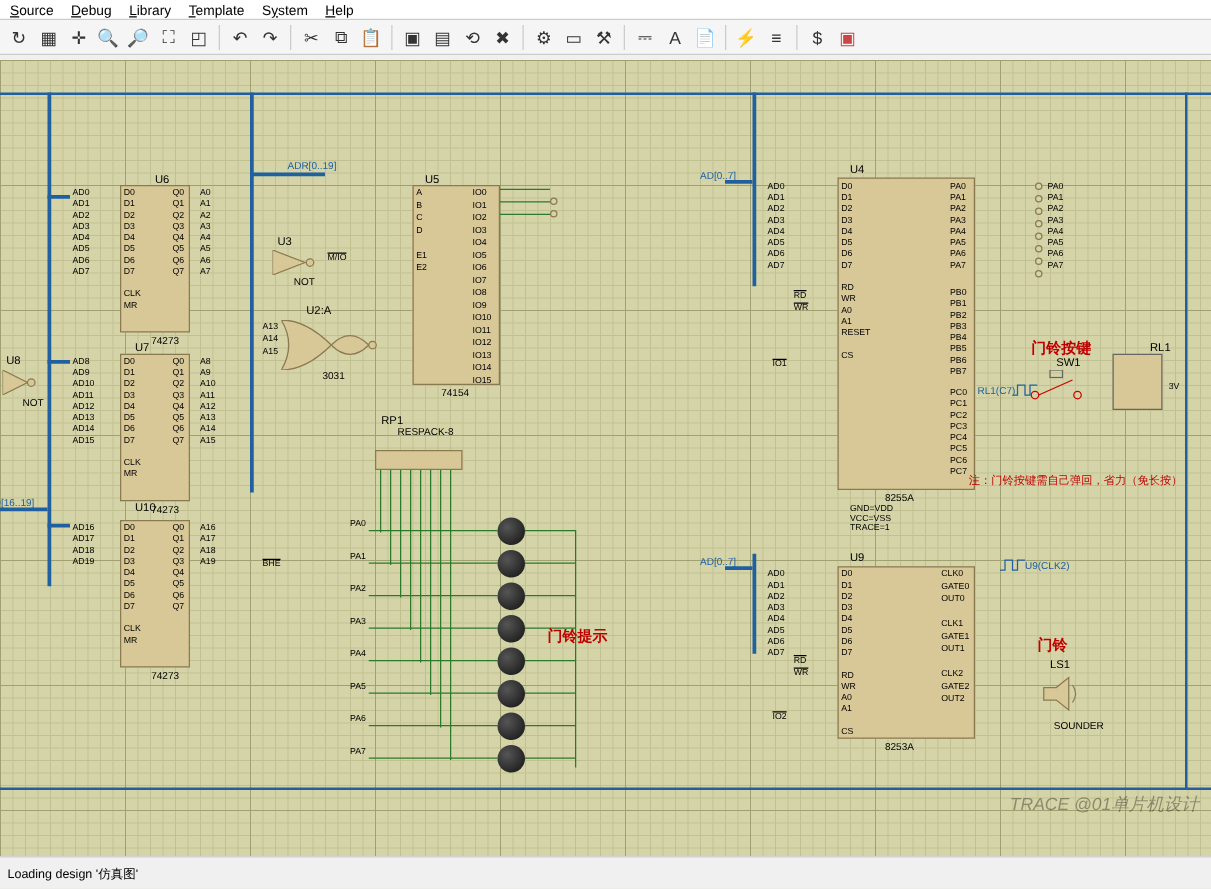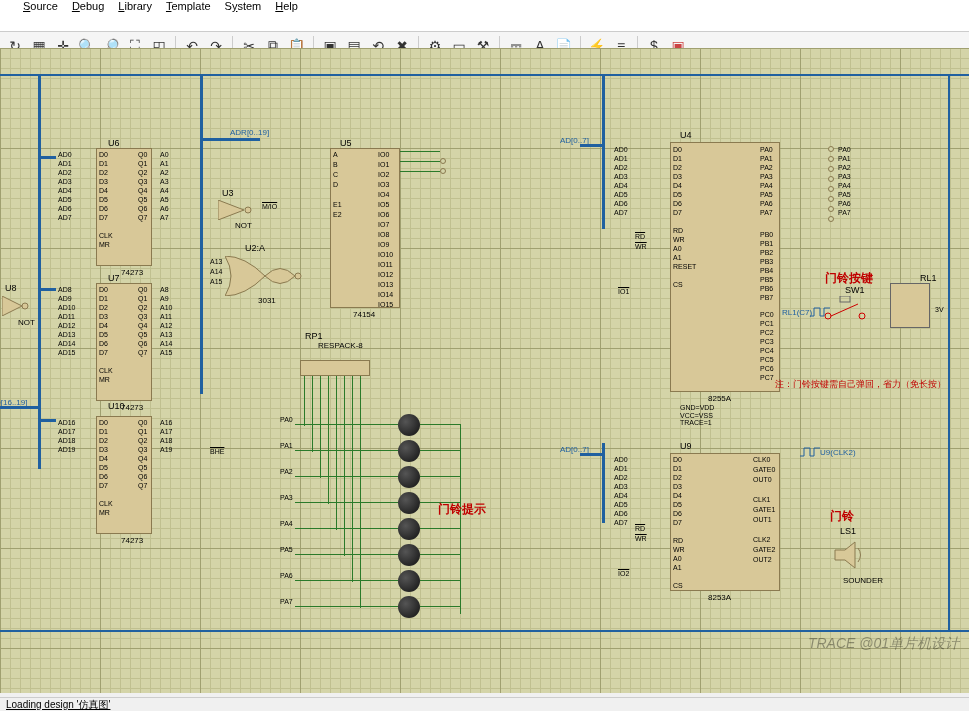--- a/index.html
+++ b/index.html
@@ -1,17 +1,17 @@
 <!DOCTYPE html>
 <html><head>
 <meta charset="utf-8">
 <style>
 * { margin: 0; padding: 0; box-sizing: border-box; }
 body { font-family: "Microsoft YaHei", Arial, sans-serif; font-size: 11px; background: #f0f0f0; width: 969px; height: 711px; overflow: hidden; position: relative; }
-.menubar { background: #fff; height: 32px; display: flex; align-items: flex-start; padding: 0 23px; border-bottom: 1px solid #ccc; }
+.menubar { background: #fff; height: 16px; display: flex; align-items: flex-end; padding: 0 8px; border-bottom: 1px solid #ccc; }
 .menubar span { margin-right: 14px; cursor: pointer; }
 .menubar span u { text-decoration: underline; }
 .toolbar { background: #f5f5f5; height: 28px; display: flex; align-items: center; padding: 0 4px; border-bottom: 1px solid #ccc; gap: 2px; }
 .tbtn { width: 22px; height: 22px; display: flex; align-items: center; justify-content: center; border: 1px solid transparent; cursor: pointer; font-size: 14px; color: #333; }
 .tsep { width: 1px; height: 20px; background: #ccc; margin: 0 3px; }
 .canvas { position: absolute; top: 48px; left: 0; right: 0; bottom: 18px; background: #d4d4a8; overflow: hidden; }
 .grid { position: absolute; inset: 0; background-image: 
   linear-gradient(#c0c090 1px, transparent 1px),
   linear-gradient(90deg, #c0c090 1px, transparent 1px);
   background-size: 10px 10px; }
@@ -25,21 +25,21 @@
 .chip-name { position: absolute; font-size: 8px; color: #000; margin-left: 13px; }
 .wire-h { position: absolute; height: 1px; background: #2a7a2a; }
 .wire-v { position: absolute; width: 1px; background: #2a7a2a; }
 .bus-h { position: absolute; height: 3px; background: #2060a0; }
 .bus-v { position: absolute; width: 3px; background: #2060a0; }
 .pinlabel { position: absolute; font-size: 7px; color: #000; line-height: 1.1; }
 .led { position: absolute; width: 22px; height: 22px; border-radius: 50%; background: radial-gradient(circle at 35% 35%, #555, #111); }
 .redtext { position: absolute; color: #c00000; font-size: 12px; font-weight: bold; }
 .redtext-sm { position: absolute; color: #c00000; font-size: 9px; }
 .bluelabel { position: absolute; color: #2060a0; font-size: 8px; }
-.statusbar { position: absolute; bottom: 0; left: 0; right: 0; height: 14px; background: #f0f0f0; border-top: 1px solid #ccc; display: flex; align-items: center; padding: 0 6px; font-size: 10px; text-decoration: underline; }
+.statusbar { position: absolute; bottom: 0; left: 0; right: 0; height: 26px; background: #f0f0f0; border-top: 1px solid #ccc; display: flex; align-items: center; padding: 0 6px; font-size: 10px; }
 .watermark { position: absolute; bottom: 40px; right: 10px; color: rgba(0,0,0,0.35); font-size: 14px; font-style: italic; }
 .gate { position: absolute; }
 .terminal { position: absolute; width: 6px; height: 6px; border-radius: 50%; border: 1px solid #8a7a50; background: #d4d4a8; }
 .relay { position: absolute; border: 1px solid #666; font-size: 7px; }
 </style>
 </head>
 <body>
 
 <div class="menubar">
   <span><u>S</u>ource</span>
@@ -101,21 +101,21 @@
 
   <div class="bus-v" style="top:26px;left:200px;height:320px"></div>
   <div class="bus-h" style="top:90px;left:200px;width:60px"></div>
 
   <div class="bus-v" style="top:26px;left:602px;height:155px"></div>
   <div class="bus-h" style="top:96px;left:580px;width:22px"></div>
 
   <div class="bus-v" style="top:395px;left:602px;height:80px"></div>
   <div class="bus-h" style="top:405px;left:580px;width:22px"></div>
 
-  <div class="chip-title" style="top:90px;left:108px">U6</div>
+  <div class="chip-title" style="top:90px;left:124px">U6</div>
   <div class="chip" style="top:100px;left:96px;width:56px;height:118px"></div>
   <div class="chip-name" style="top:220px;left:108px">74273</div>
 
   <div class="chip-title" style="top:225px;left:108px">U7</div>
   <div class="chip" style="top:235px;left:96px;width:56px;height:118px"></div>
   <div class="chip-name" style="top:355px;left:108px">74273</div>
 
   <div class="chip-title" style="top:353px;left:108px">U10</div>
   <div class="chip" style="top:368px;left:96px;width:56px;height:118px"></div>
   <div class="chip-name" style="top:488px;left:108px">74273</div>

